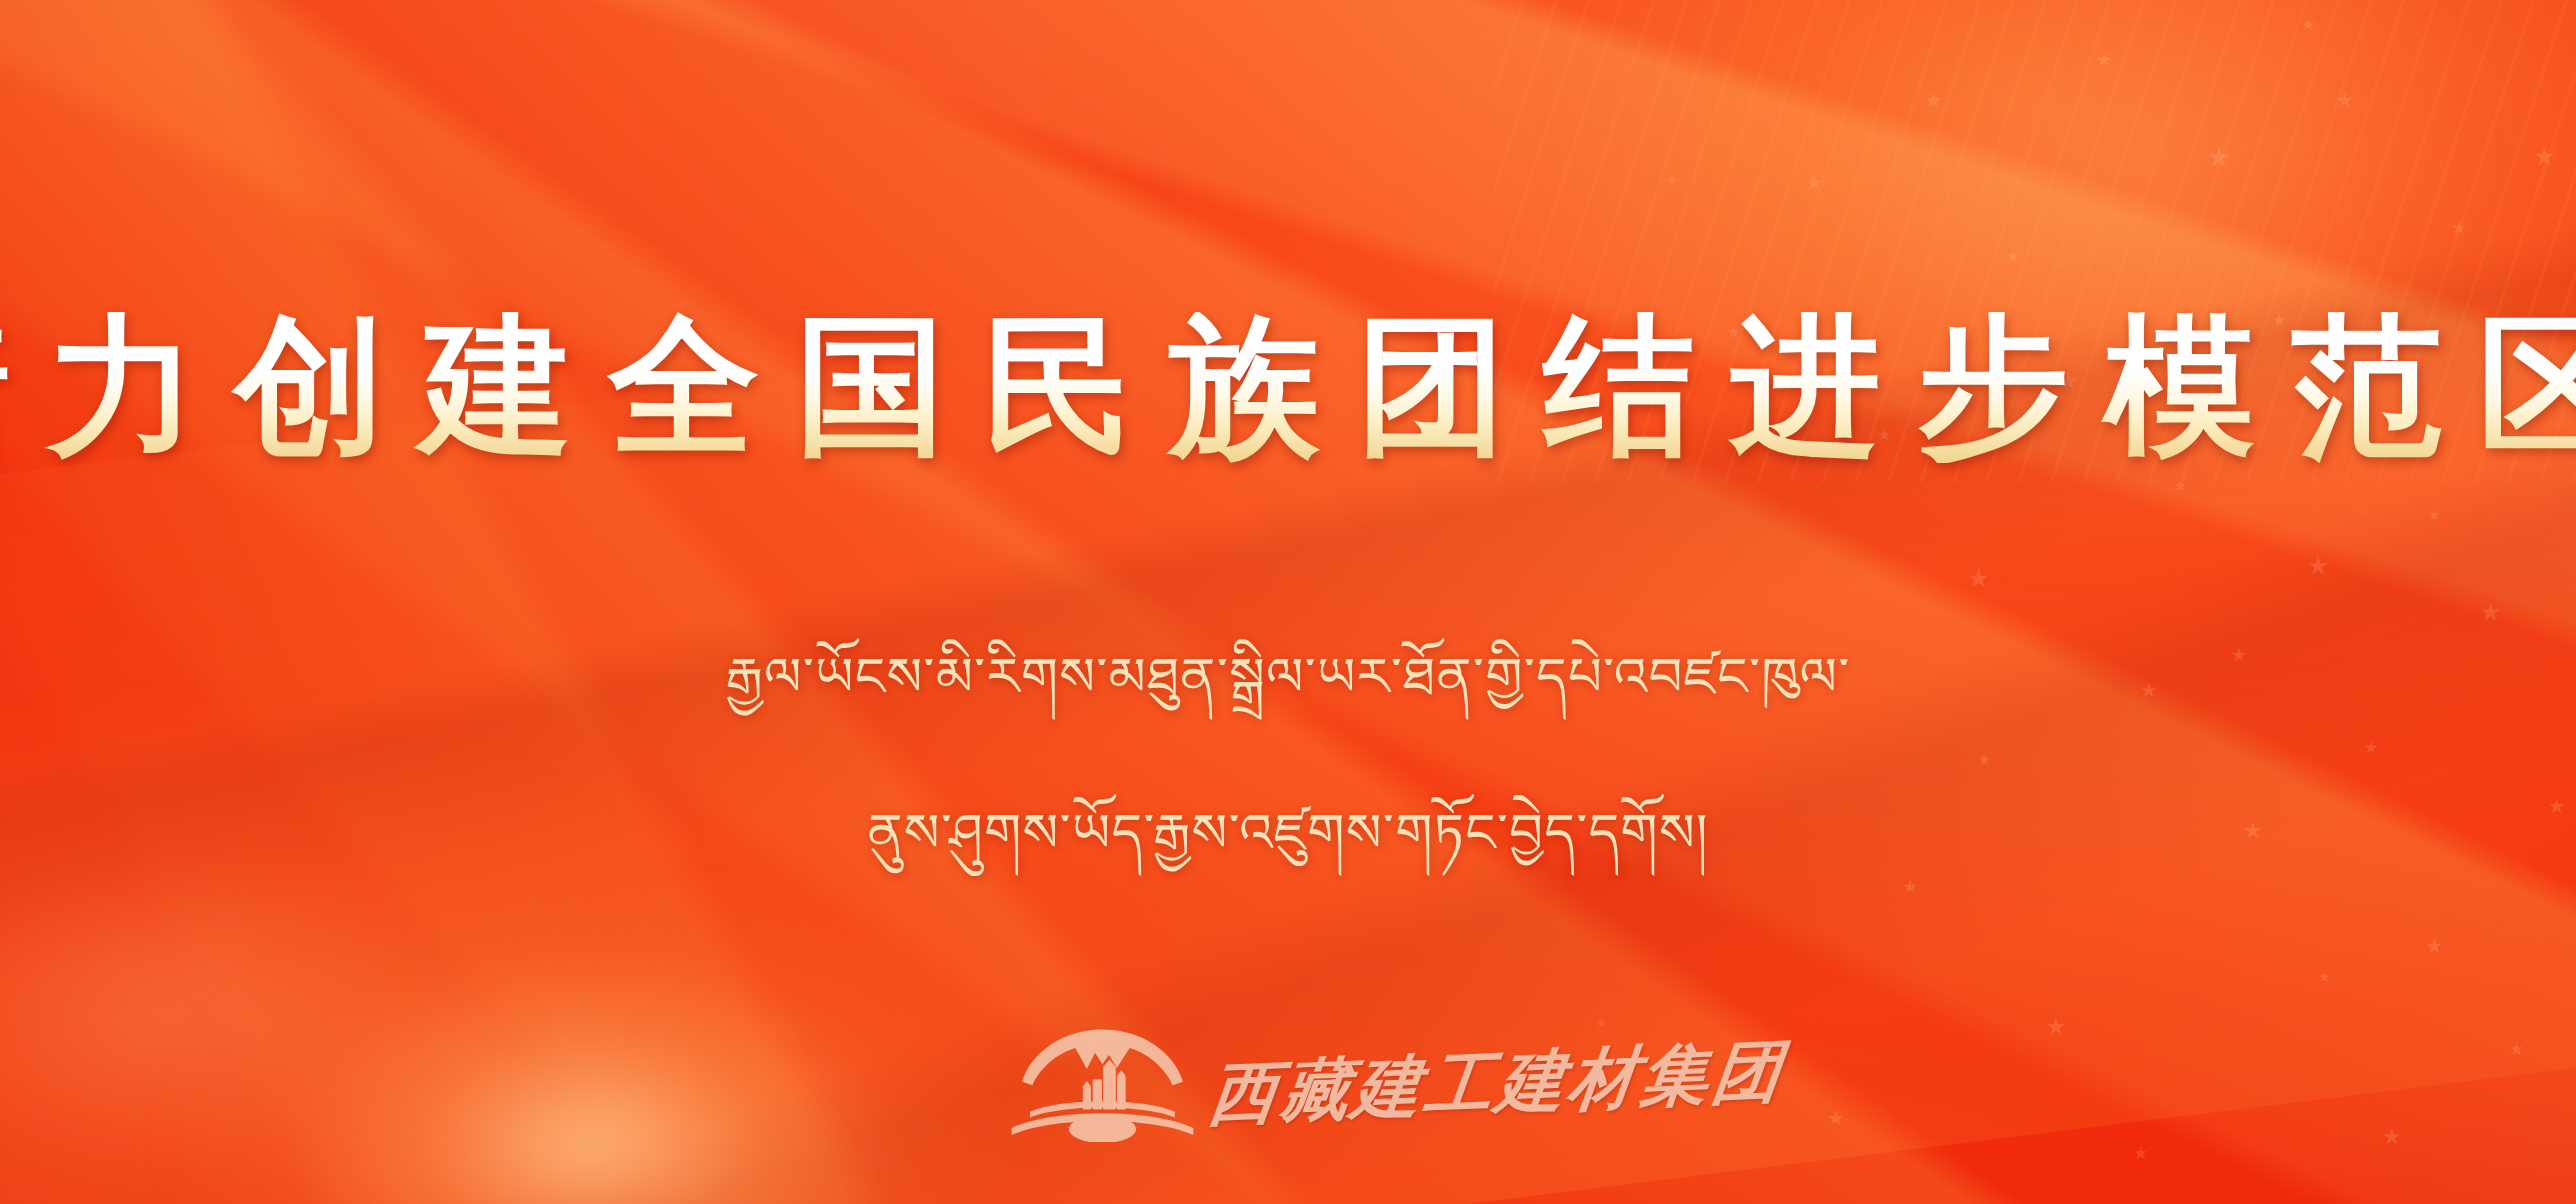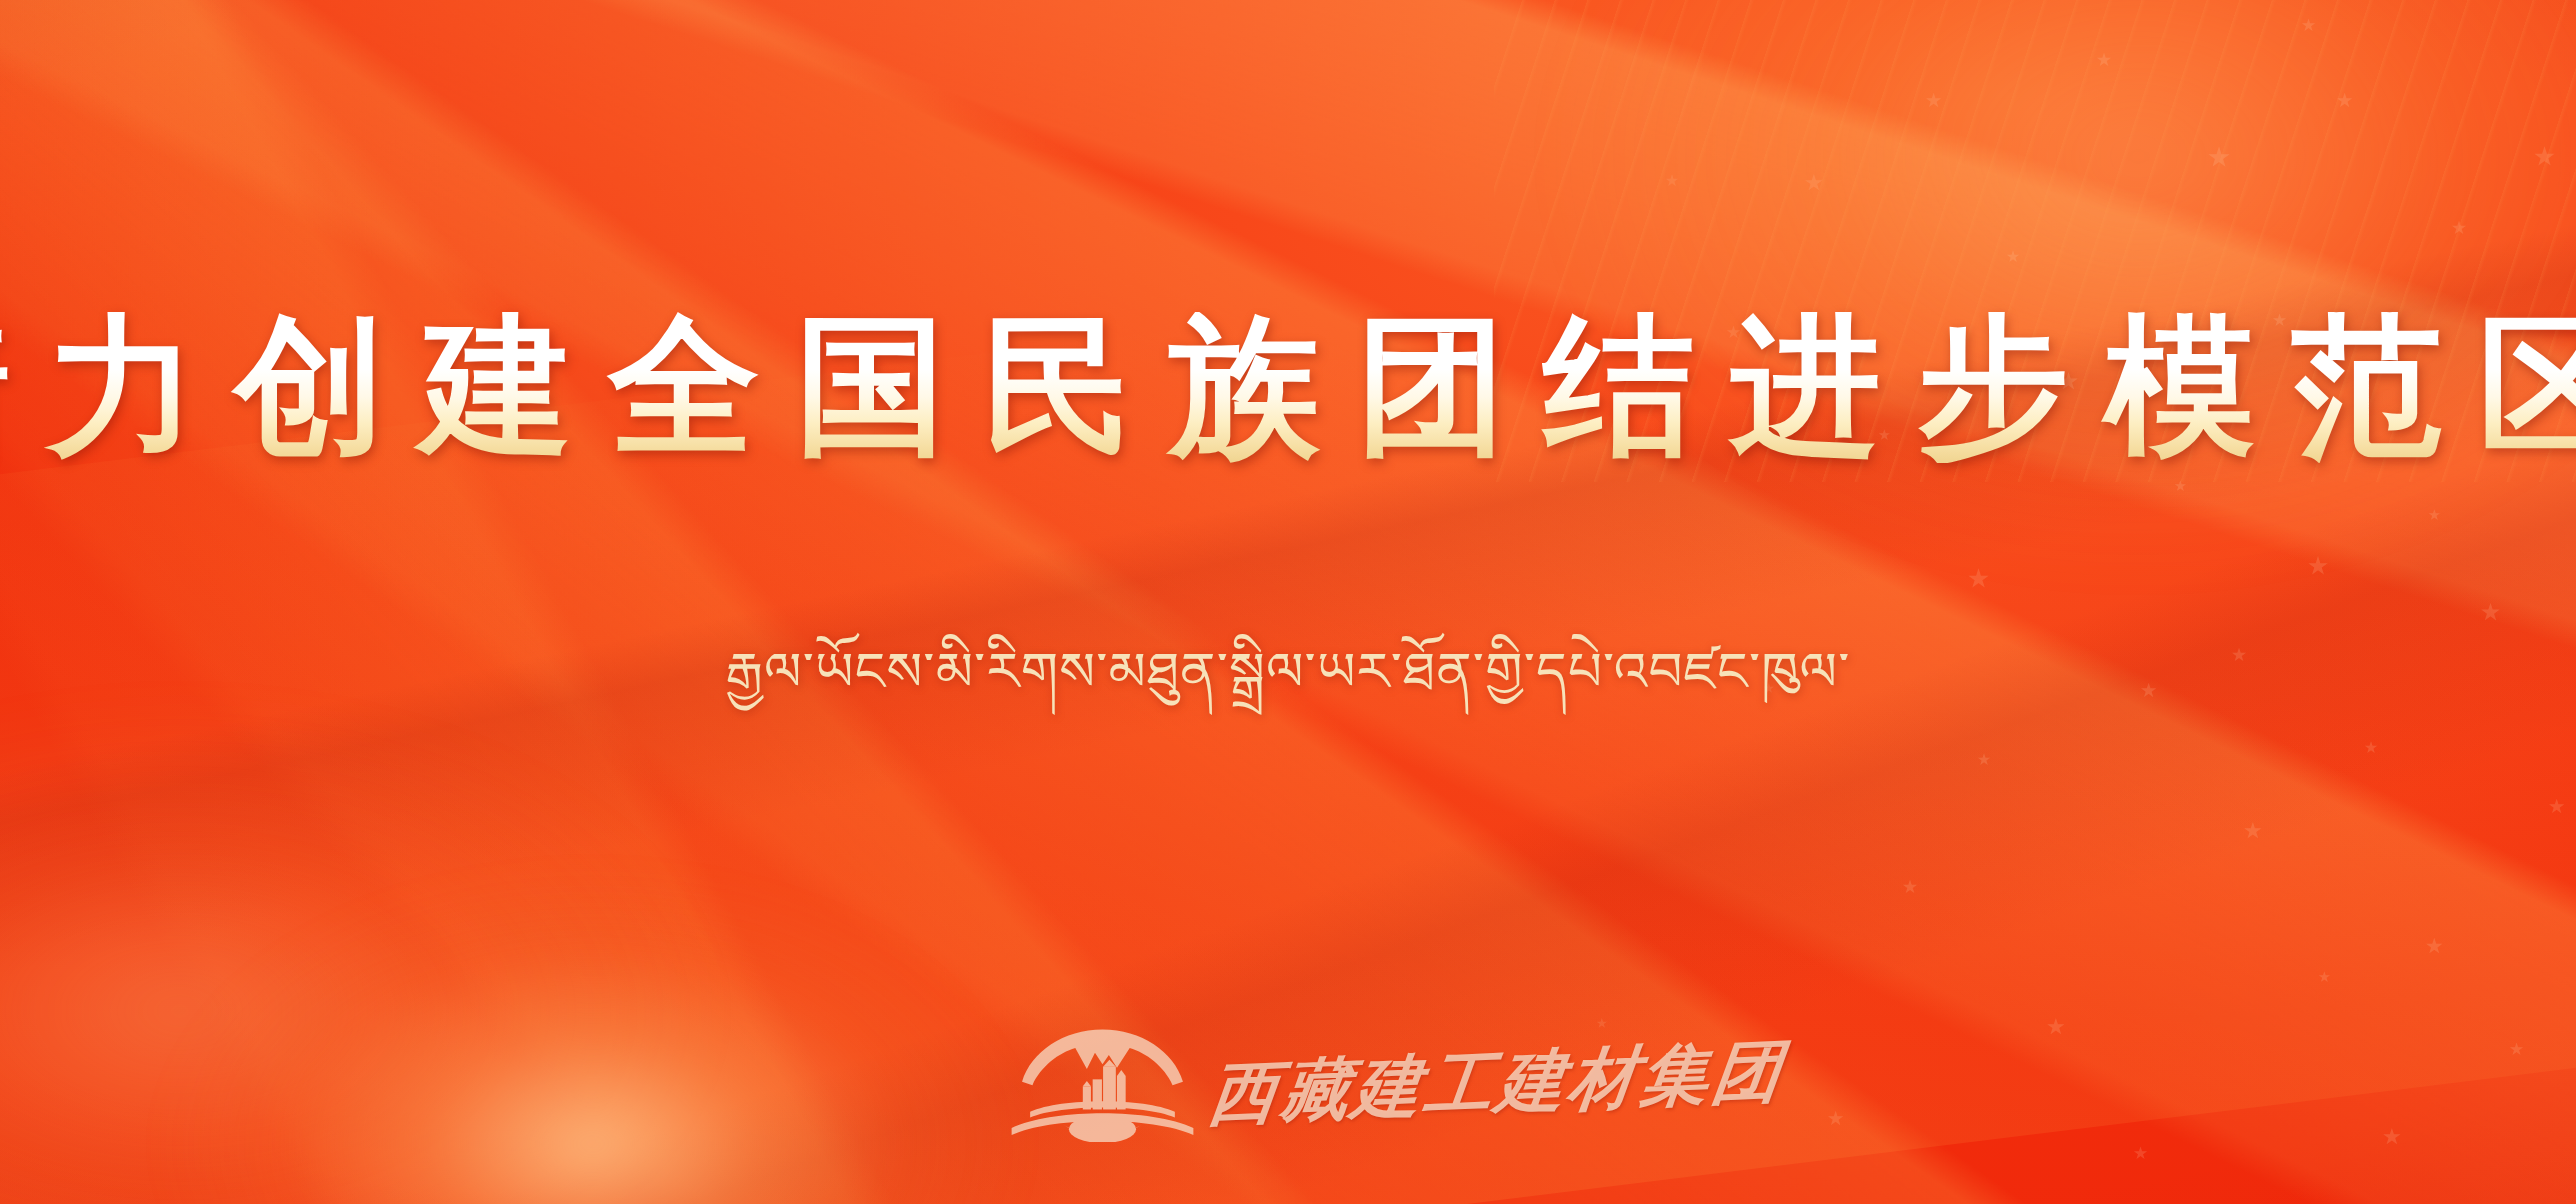--- a/index.html
+++ b/index.html
@@ -127,21 +127,21 @@
             background-clip:text;
     color:transparent;
     -webkit-text-fill-color:transparent;
     filter:drop-shadow(2.9px 4px 5.2px rgba(120,10,2,0.40));
   }
 
   .tibetan{
     position:absolute;
     left:0; right:0;
     display:flex;
-    align-items:center;
+    align-items:flex-end;
     justify-content:center;
     white-space:nowrap;
   }
   .tib-1{ top:626px; height:92px; }
   .tib-2{ top:782px; height:92px; }
 
   .tibetan-text{
     font-family:"DejaVu Sans", sans-serif;
     font-size:53px;
     line-height:1.55;
@@ -237,20 +237,23 @@
   <div class="content">
 
     <div class="headline">
       <div class="headline-text">着力创建全国民族团结进步模范区!</div>
     </div>
 
     <div class="tibetan tib-1">
       <div class="tibetan-text">རྒྱལ་ཡོངས་མི་རིགས་མཐུན་སྒྲིལ་ཡར་ཐོན་གྱི་དཔེ་འབཛང་ཁུལ་</div>
     </div>
 
+    <div class="tibetan tib-2">
+      <div class="tibetan-text">ནུས་ཤུགས་ཡོད་རྒྱས་འཛུགས་གཏོང་བྱེད་དགོས།</div>
+    </div>
 
     <div class="logo">
       <div class="logo-mark">
         <svg viewBox="0 0 330 200" xmlns="http://www.w3.org/2000/svg" aria-hidden="true">
           <g fill="#f7d6be">
 
             <path d="M165 6
                      C 232 6, 288 44, 304 96
                      L 286 102
                      C 272 70, 240 46, 212 38

